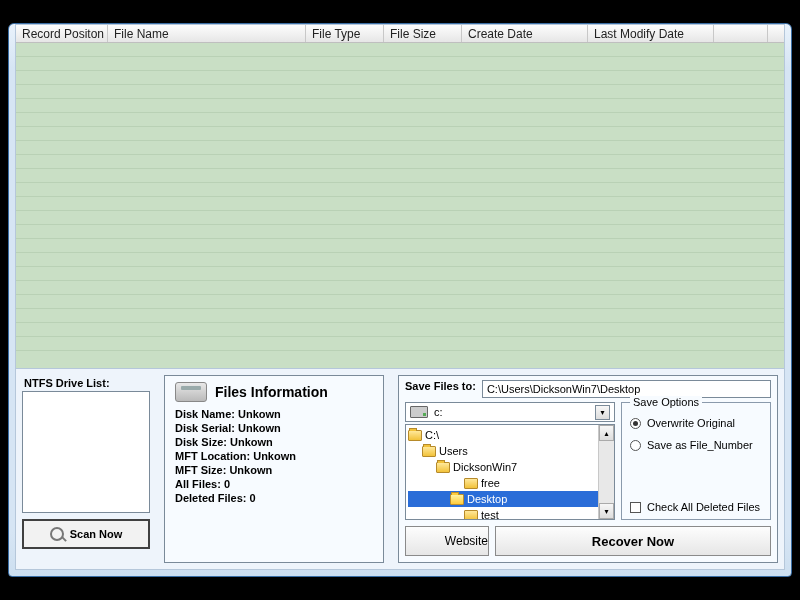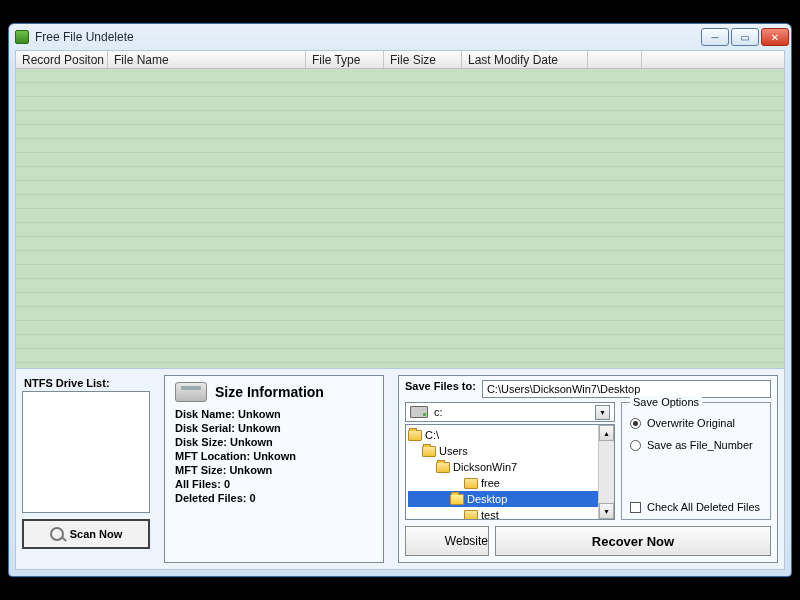--- a/index.html
+++ b/index.html
@@ -203,37 +203,29 @@
     flex:1; height:30px; border:1px solid #8a8a8a; background:linear-gradient(#fdfdfd,#e6e6e6); display:flex;align-items:center;justify-content:center;
     cursor:pointer; font-size:12px;
   }
   .big-btn.website{flex:0 0 84px;justify-content:flex-end;}
   .big-btn.recover{font-weight:bold;font-size:13px;}
 </style>
 </head>
 <body>
 
 <div class="window">
-  <div class="titlebar">
-    <div class="app-icon"></div>
-    <div class="title">Free File Undelete</div>
-    <div class="winbtns">
-      <div class="winbtn">─</div>
-      <div class="winbtn">▭</div>
-      <div class="winbtn close">✕</div>
-    </div>
-  </div>
 
   <div class="client">
     <div class="table-area">
       <div class="thead" id="thead">
           <div class="th" style="width: 92px;">Record Positon</div>
           <div class="th" style="width: 198px;">File Name</div>
           <div class="th" style="width: 78px;">File Type</div>
           <div class="th" style="width: 78px;">File Size</div>
+          <div class="th" style="width: 126px;">Create Date</div>
           <div class="th" style="width: 126px;">Last Modify Date</div>
           <div class="th" style="width: 54px;"></div>
         </div>
       <div class="rows" id="rows">
           <div class="row"></div>
           <div class="row"></div>
           <div class="row"></div>
           <div class="row"></div>
           <div class="row"></div>
           <div class="row"></div>
@@ -263,21 +255,21 @@
         <div class="ntfs-list"></div>
         <div class="scan-btn">
           <span class="mag"></span>
           <span>Scan Now</span>
         </div>
       </div>
 
       <div class="panel disk-panel">
         <div class="disk-head">
           <div class="disk-icon"></div>
-          <div class="disk-title">Size Information</div>
+          <div class="disk-title">Files Information</div>
         </div>
         <div class="disk-info" id="diskrows">
             <div>Disk Name: Unkown</div>
             <div>Disk Serial: Unkown</div>
             <div>Disk Size: Unkown</div>
             <div>MFT Location: Unkown</div>
             <div>MFT Size: Unkown</div>
             <div>All Files: 0</div>
             <div>Deleted Files: 0</div>
           </div>

